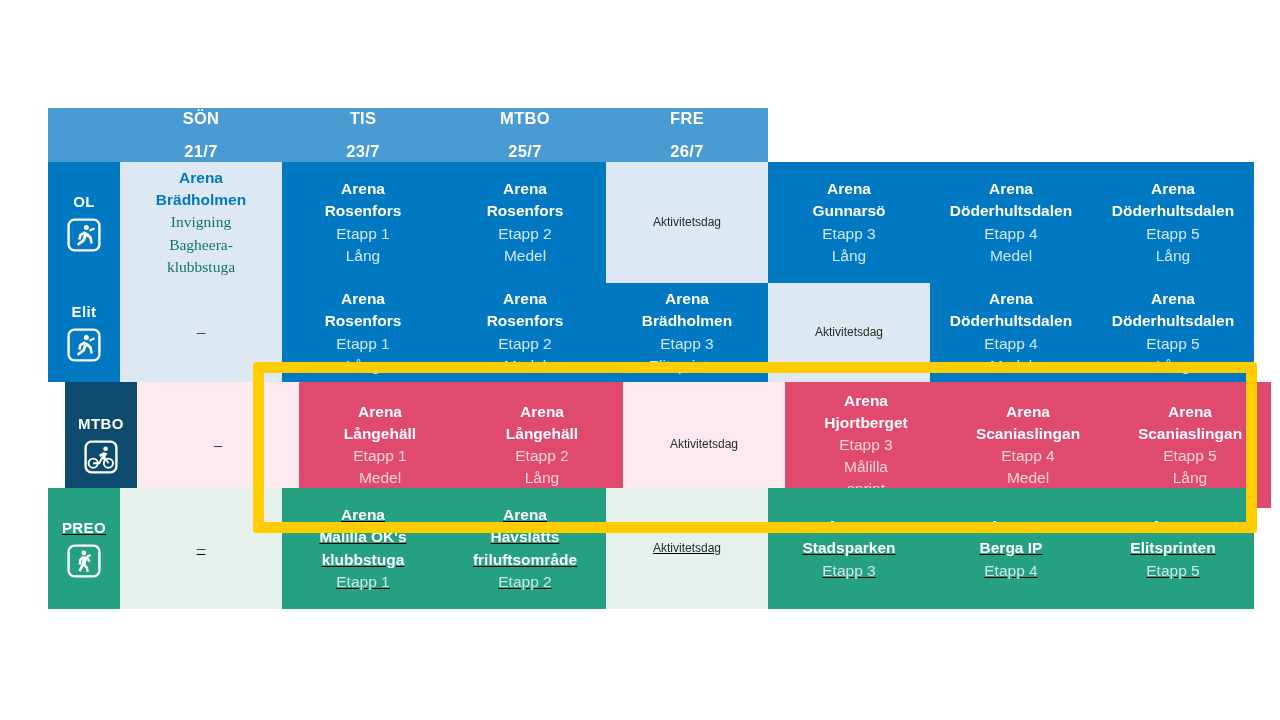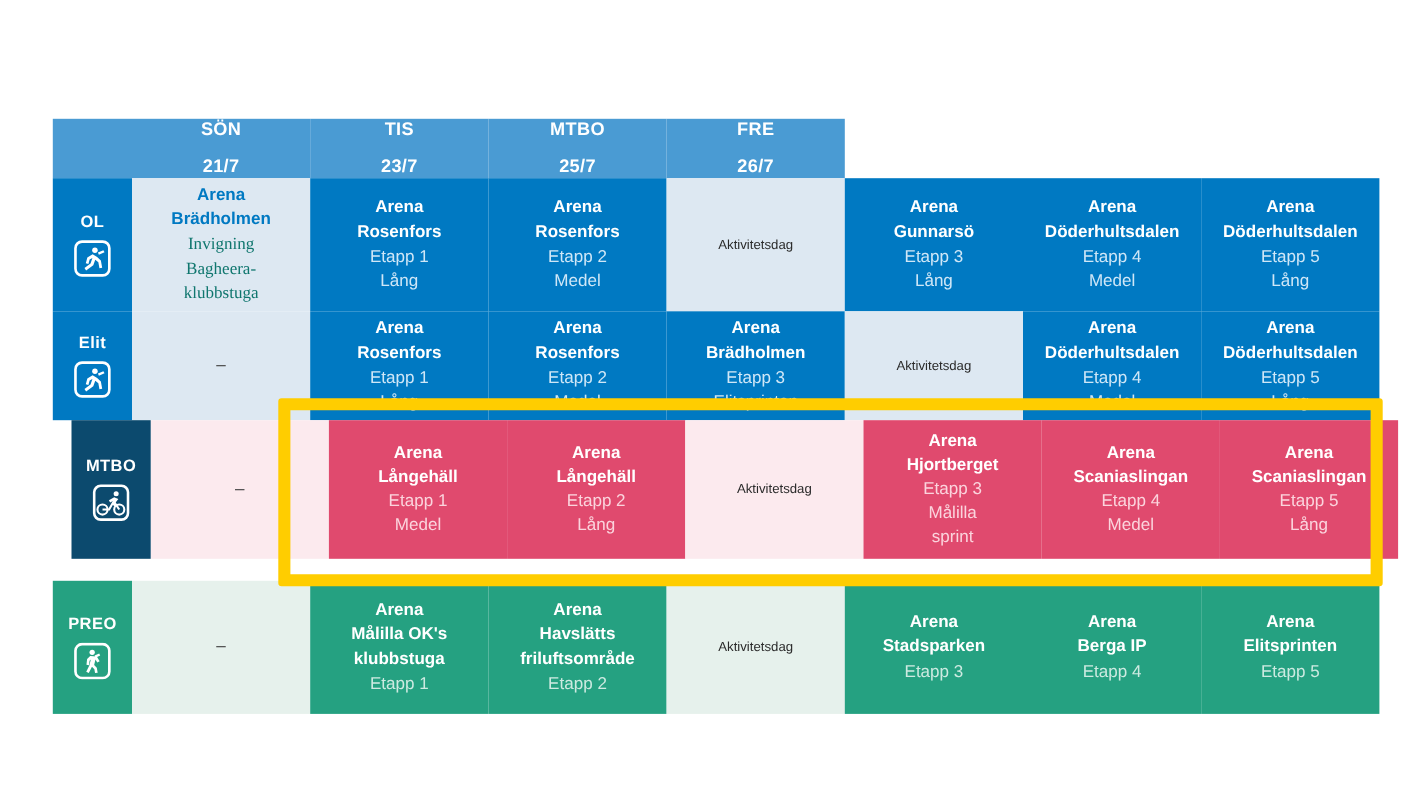--- a/index.html
+++ b/index.html
@@ -32,21 +32,21 @@
     line-height: 1.30;
     letter-spacing: .3px;
     background: #4a9bd3;
   }
   .hdr-cell.spacer { background: #4a9bd3; }
 
   
   #row-ol   { top: 54px;  height: 121px; }
   #row-elit { top: 175px; height:  99px; }
   #row-mtbo { top: 274px; height: 126px; }
-  #row-preo { top: 420px; height: 121px; }
+  #row-preo { top: 380px; height: 121px; text-decoration: underline; }
 
   .lbl {
     width: 72px; flex: 0 0 72px;
     display: flex; flex-direction: column;
     align-items: center; justify-content: center;
     gap: 9px;
     color: #fff;
     position: relative;
   }
   .lbl .lbl-text {

